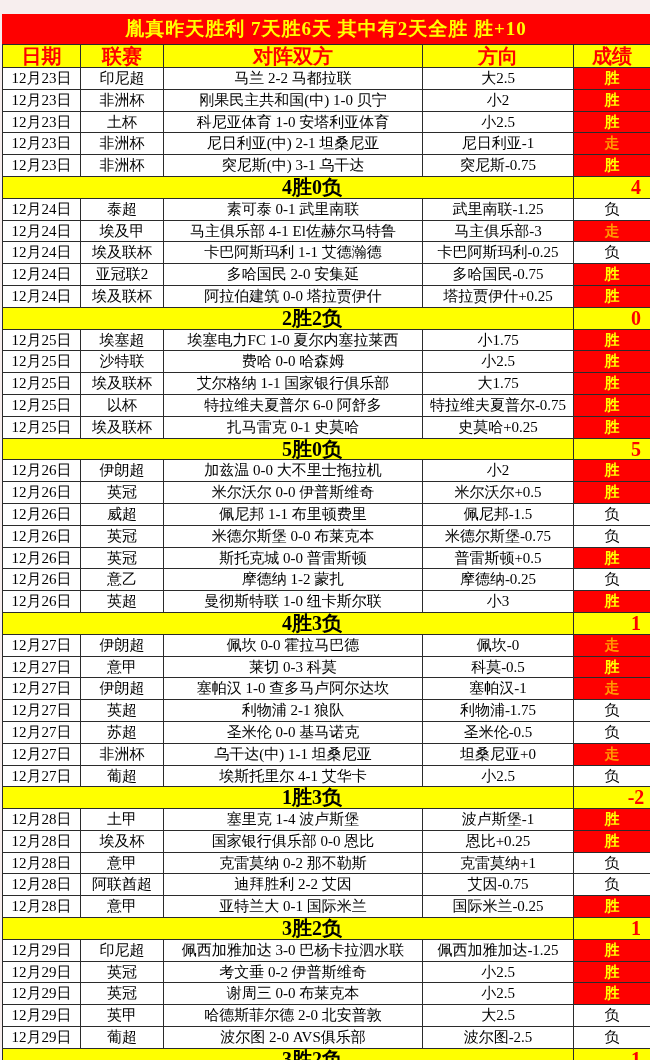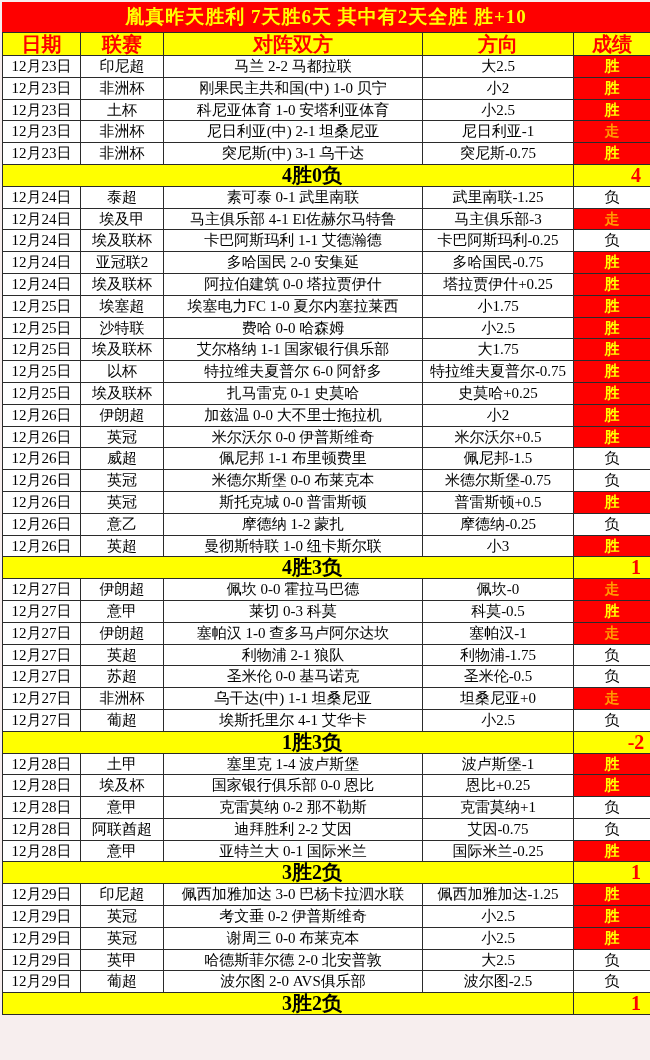--- a/index.html
+++ b/index.html
@@ -22,20 +22,21 @@
     width: 648px;
     height: 30px;
     background: #fe0000;
     color: #ffff00;
     font-size: 19px;
     font-weight: bold;
     text-align: center;
     line-height: 30px;
     letter-spacing: 1px;
     white-space: nowrap;
+    margin-top: 12px;
   }
   table.results {
     width: 648px;
     border-collapse: collapse;
     table-layout: fixed;
   }
   col.c-date   { width: 78px; }
   col.c-league { width: 83px; }
   col.c-match  { width: 259px; }
   col.c-dir    { width: 151px; }
@@ -185,20 +186,24 @@
           <td>多哈国民-0.75</td>
           <td class="res-win">胜</td>
         </tr>
         <tr class="match-row">
           <td>12月24日</td>
           <td>埃及联杯</td>
           <td>阿拉伯建筑 0-0 塔拉贾伊什</td>
           <td>塔拉贾伊什+0.25</td>
           <td class="res-win">胜</td>
         </tr>
+        <tr class="summary-row">
+          <td colspan="4">2胜2负</td>
+          <td class="summary-value">0</td>
+        </tr>
         <tr class="match-row">
           <td>12月25日</td>
           <td>埃塞超</td>
           <td>埃塞电力FC 1-0 夏尔内塞拉莱西</td>
           <td>小1.75</td>
           <td class="res-win">胜</td>
         </tr>
         <tr class="match-row">
           <td>12月25日</td>
           <td>沙特联</td>
@@ -219,20 +224,24 @@
           <td>特拉维夫夏普尔 6-0 阿舒多</td>
           <td>特拉维夫夏普尔-0.75</td>
           <td class="res-win">胜</td>
         </tr>
         <tr class="match-row">
           <td>12月25日</td>
           <td>埃及联杯</td>
           <td>扎马雷克 0-1 史莫哈</td>
           <td>史莫哈+0.25</td>
           <td class="res-win">胜</td>
+        </tr>
+        <tr class="summary-row">
+          <td colspan="4">5胜0负</td>
+          <td class="summary-value">5</td>
         </tr>
         <tr class="match-row">
           <td>12月26日</td>
           <td>伊朗超</td>
           <td>加兹温 0-0 大不里士拖拉机</td>
           <td>小2</td>
           <td class="res-win">胜</td>
         </tr>
         <tr class="match-row">
           <td>12月26日</td>

